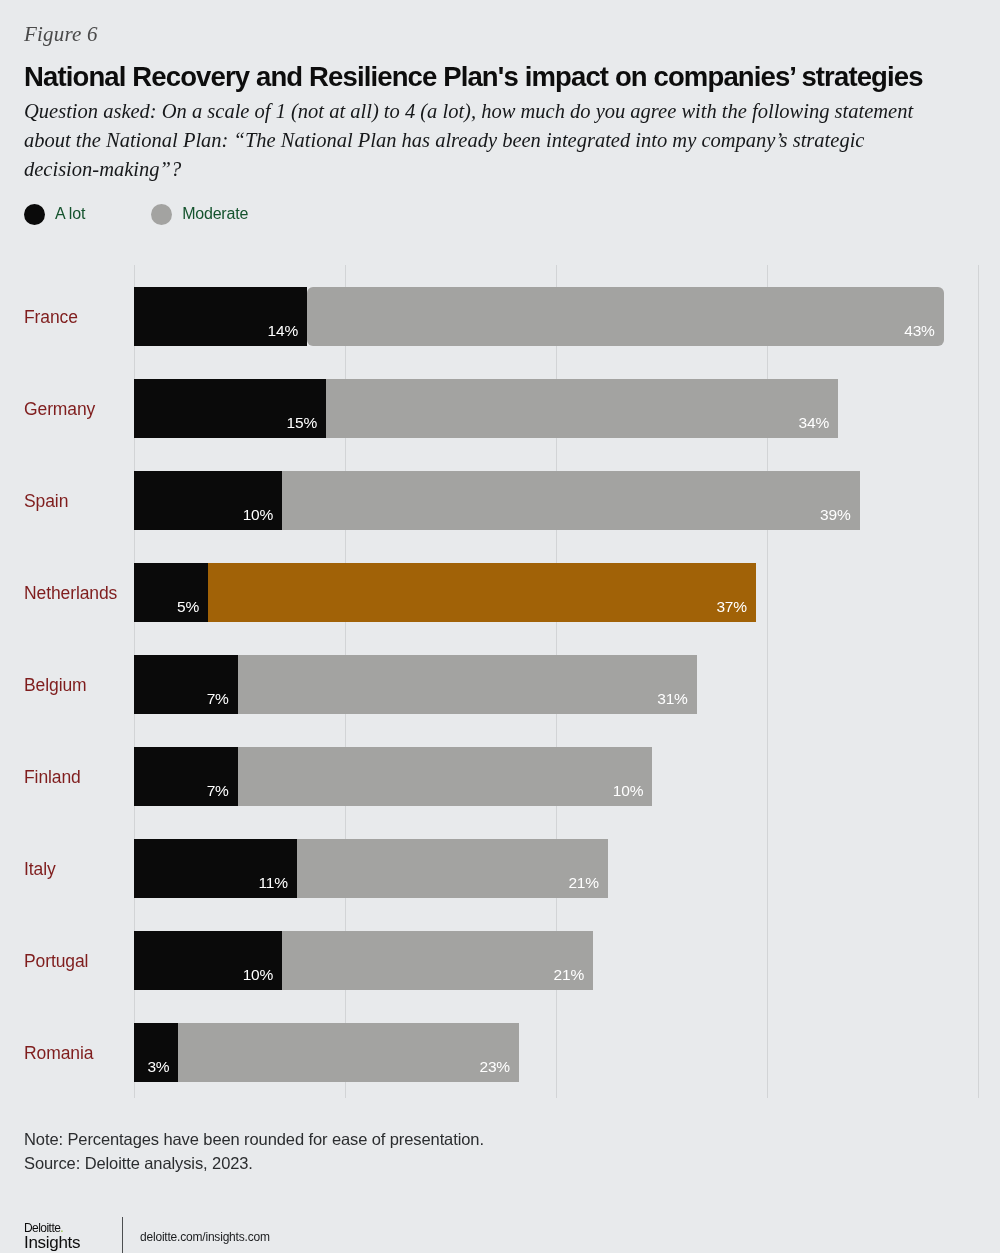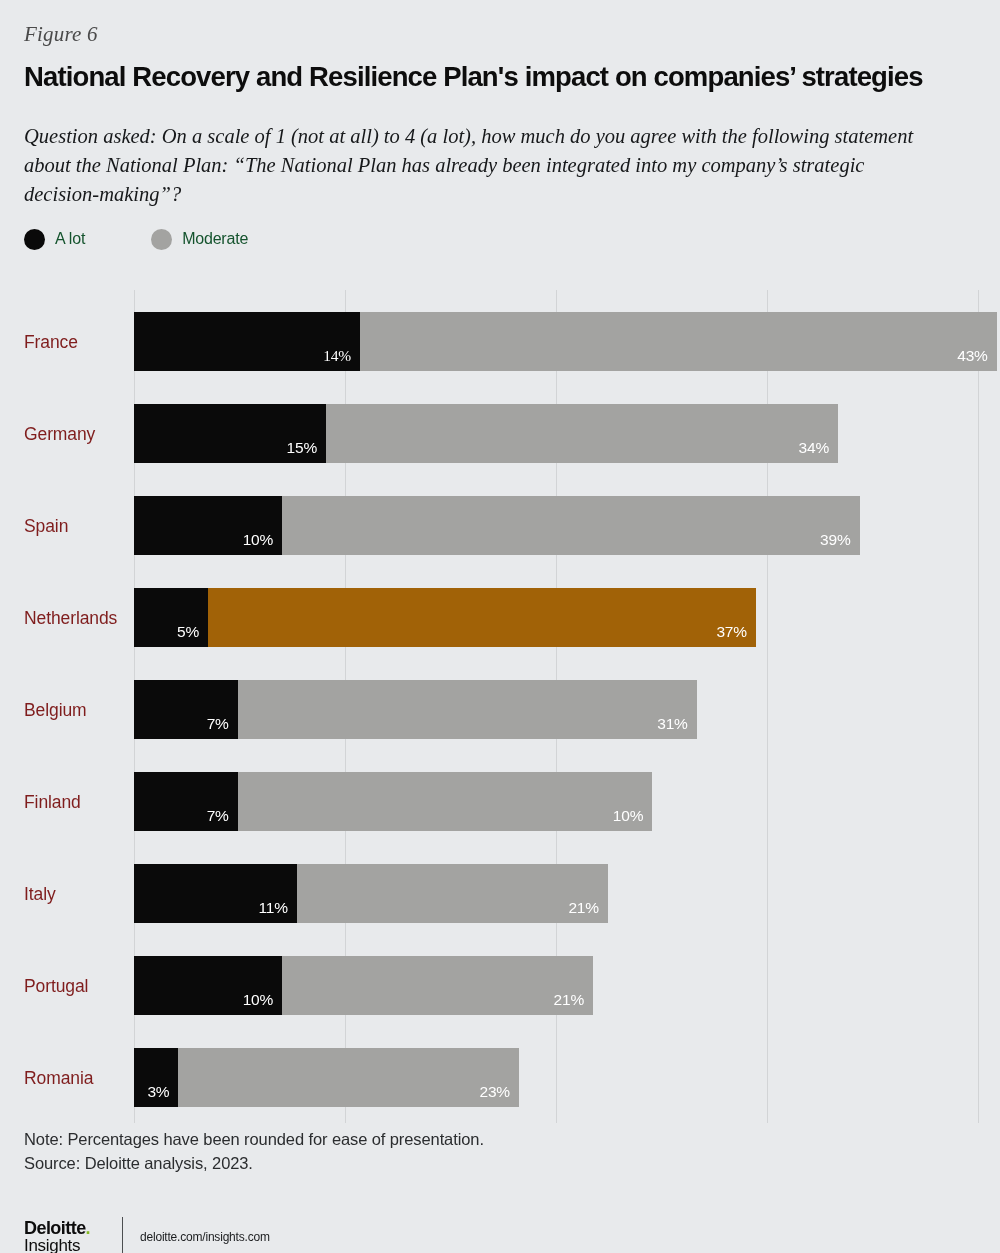--- a/index.html
+++ b/index.html
@@ -47,21 +47,21 @@
     transform: scaleX(0.965);
     transform-origin: left center;
   }
 
   .chart-subtitle {
     font-family: "Liberation Serif", serif;
     font-style: italic;
     font-size: 20.5px;
     line-height: 1.42;
     color: #16181a;
-    margin-top: 29px;
+    margin-top: 4px;
     max-width: 920px;
   }
 
   
   .legend {
     display: flex;
     align-items: center;
     margin-top: 17px;
     height: 26px;
   }
@@ -173,22 +173,22 @@
     height: 46px;
   }
   .logo {
     display: flex;
     flex-direction: column;
     justify-content: center;
     line-height: 1.02;
     width: 82px;
   }
   .logo-top {
-    font-size: 18px;
-    font-weight: bold;
+    font-size: 12px;
+    font-weight: normal;
     color: #0d0d0d;
     letter-spacing: -0.55px;
     white-space: nowrap;
   }
   .logo-dot {
     color: #86bc25;
   }
   .logo-bottom {
     font-size: 17px;
     font-weight: normal;
@@ -244,24 +244,24 @@
     <div class="plot">
       <div class="gridlines">
           <div class="gridline" style="left: 0px;"></div>
           <div class="gridline" style="left: 211px;"></div>
           <div class="gridline" style="left: 422px;"></div>
           <div class="gridline" style="left: 633px;"></div>
           <div class="gridline" style="left: 844px;"></div>
         </div>
       <div class="rows">
           <div class="row" style="top: 22px; height: 59px;">
-            <div class="seg alot" style="width: 226px; background: rgb(10, 10, 10); font-family: Liberation Serif, serif;">
+            <div class="seg alot" style="width: 173px; background: rgb(10, 10, 10);">
               <span class="seg-label">14%</span>
             </div>
-            <div class="seg mod" style="width: 636.702px; background: rgb(163, 163, 161);">
+            <div class="seg mod" style="width: 636.702px; background: rgb(163, 163, 161); border-radius: 6px;">
               <span class="seg-label">43%</span>
             </div>
           </div>
           <div class="row" style="top: 114px; height: 59px;">
             <div class="seg alot" style="width: 192px; background: rgb(10, 10, 10);">
               <span class="seg-label">15%</span>
             </div>
             <div class="seg mod" style="width: 512px; background: rgb(163, 163, 161);">
               <span class="seg-label">34%</span>
             </div>

